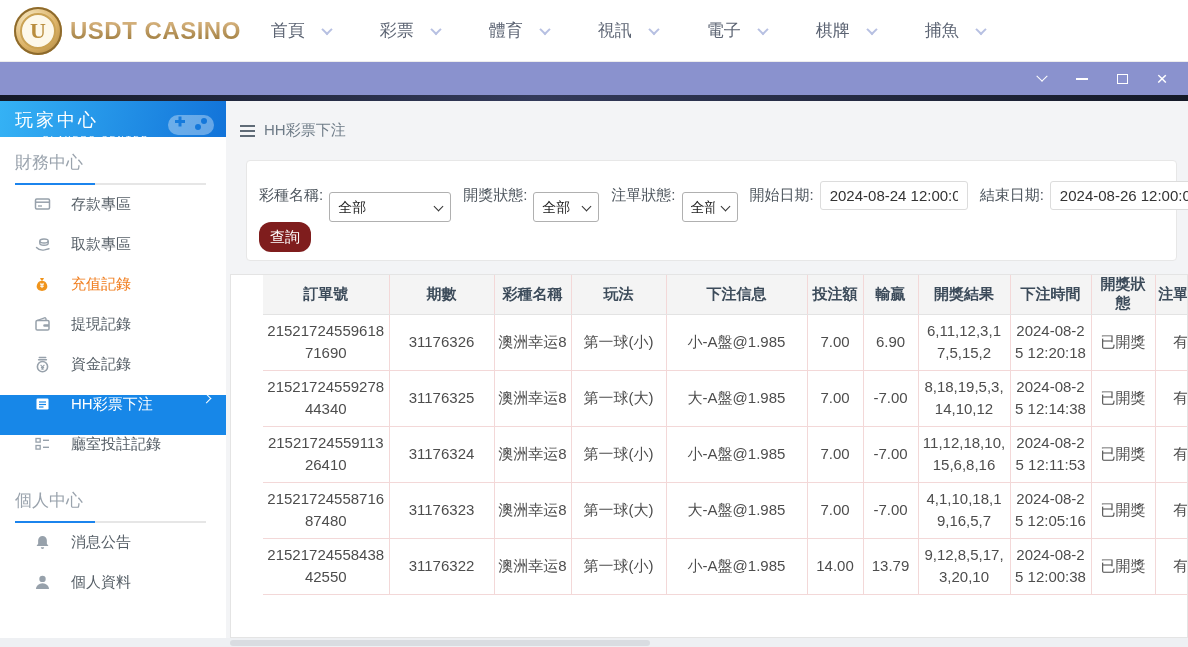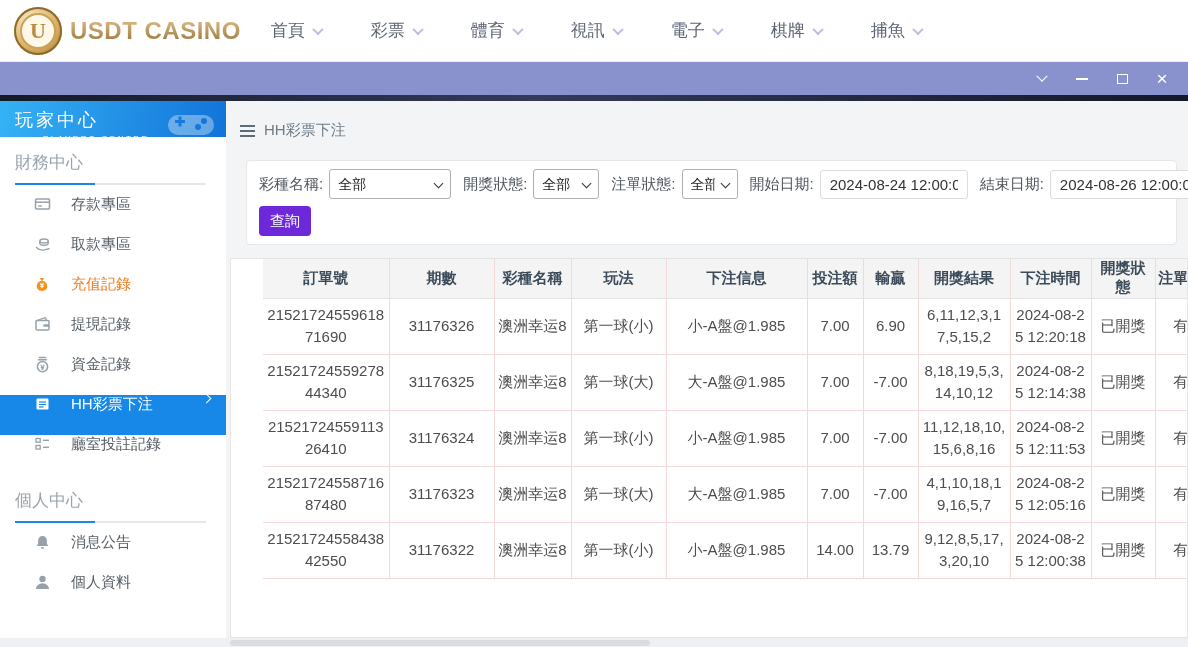--- a/index.html
+++ b/index.html
@@ -12,21 +12,21 @@
   .logo { display:flex; align-items:center; gap:8px; margin-left:14px; cursor:pointer; }
   .logo-coin { width:48px; height:48px; border-radius:50%;
     background:radial-gradient(circle at 35% 30%, #f8ecca, #dcb266 55%, #9a742f);
     display:flex; align-items:center; justify-content:center; box-shadow:inset 0 0 0 2px #8d6a2c; }
   .logo-coin-inner { width:36px; height:36px; border-radius:50%; background:#fdf8ea;
     display:flex; align-items:center; justify-content:center; border:2px solid #caa254;
     font-weight:bold; font-size:22px; color:#b98d3e; font-family:"Liberation Serif","DejaVu Serif",serif; }
   .logo-text { font-size:24px; font-weight:bold; letter-spacing:.5px;
     background:linear-gradient(180deg,#dcb884 10%,#9c7a3c 90%); -webkit-background-clip:text; background-clip:text; color:transparent; }
   .nav-items { display:flex; gap:49px; margin-left:30px; }
-  .nav-item { display:flex; align-items:center; gap:9px; font-size:17px; color:#5c6473; cursor:pointer; }
+  .nav-item { display:flex; align-items:center; gap:18px; font-size:17px; color:#5c6473; cursor:pointer; }
   .chev-down { width:8px; height:8px; border-right:2px solid #b7c0e2; border-bottom:2px solid #b7c0e2;
     transform:rotate(45deg) translate(-1px,-1px); }
 
   
   .titlebar { height:33px; background:#8a92ce; display:flex; align-items:center; justify-content:flex-end;
     gap:24px; padding-right:18px; flex-shrink:0; }
   .winbtn { display:flex; align-items:center; justify-content:center; width:16px; height:16px; cursor:pointer; }
   .wb-chev { width:8px; height:8px; border-right:1.6px solid #fff; border-bottom:1.6px solid #fff; transform:rotate(45deg) translate(-2px,-2px); }
   .wb-min { width:12px; height:2px; background:#fff; }
   .wb-max { width:11px; height:10px; border:1.6px solid #fff; }
@@ -60,33 +60,33 @@
   
   .main { flex:1; min-width:0; display:flex; flex-direction:column; padding-left:4px; }
   .breadcrumb { height:59px; display:flex; align-items:center; gap:9px; padding-left:10px;
     color:#6e7b87; font-size:15px; flex-shrink:0; }
   .hamburger { display:flex; flex-direction:column; gap:3px; cursor:pointer; }
   .hamburger i { display:block; width:15px; height:2px; background:#5f6b77; }
 
   .filter-panel { margin:0 11px 0 16px; background:#fff; border:1px solid #e7e7e7; border-radius:4px;
     padding:8px 12px 8px 12px; flex-shrink:0; }
   .filter-row { display:flex; align-items:center; gap:6px; font-size:15px; color:#4e565e; flex-wrap:nowrap; }
-  .sel-wrap { position:relative; display:inline-flex; }
+  .sel-wrap { position:relative; display:inline-flex;margin-top:23px; }
   .sel-wrap::after { content:""; position:absolute; right:9px; top:11px; width:6px; height:6px;
     border-right:1.7px solid #333; border-bottom:1.7px solid #333; transform:rotate(45deg); pointer-events:none; }
   select { height:30px; border:1px solid #b0b0b0; border-radius:3px; background:#fff; font-size:14px;
     color:#222; padding:0 22px 0 8px; appearance:none; -webkit-appearance:none;
     font-family:"Liberation Sans","DejaVu Sans",sans-serif; }
   .w-lg { width:122px; } .w-md { width:66px; } .w-sm { width:56px; }
   .date-input { height:29px; border:1px solid #dcdcdc; border-radius:3px; font-size:15px; color:#333;
     padding:0 9px; width:148px; font-family:"Liberation Sans","DejaVu Sans",sans-serif; }
   .flabel { margin-left:6px; white-space:nowrap; }
   .flabel:first-child { margin-left:0; }
-  .search-btn { margin-top:7px; height:30px; width:52px; background:#6d28d9; color:#fff; border:none;
-    border-radius:4px; font-size:15px; cursor:pointer; font-family:"Liberation Sans","DejaVu Sans",sans-serif; }
+  .search-btn { margin-top:0; height:30px; width:52px; background:#7f1d1d; color:#fff; border:none;
+    border-radius:12px; font-size:15px; cursor:pointer; font-family:"Liberation Sans","DejaVu Sans",sans-serif; }
 
   
   .table-wrap { margin-top:13px; background:#fff; border:1px solid #e4e4e4; flex:1; overflow:hidden; }
   table { width:100%; border-collapse:collapse; table-layout:fixed;margin-left:32px; }
   th { background:#f4f4f4; color:#3c4b5a; font-size:15px; font-weight:bold; height:39px;
     border:1px solid #f3d8d8; border-top:none; border-bottom:1px solid #e3e3e3; padding:0 2px; }
   td { border:1px solid #f3d8d8; text-align:center; font-size:15px; color:#4d4d4d; height:56px;
     padding:2px 3px; word-break:break-all; line-height:1.45; background:#fff; }
   th:first-child, td:first-child { border-left:none; }
   th:last-child, td:last-child { border-right:none; }

